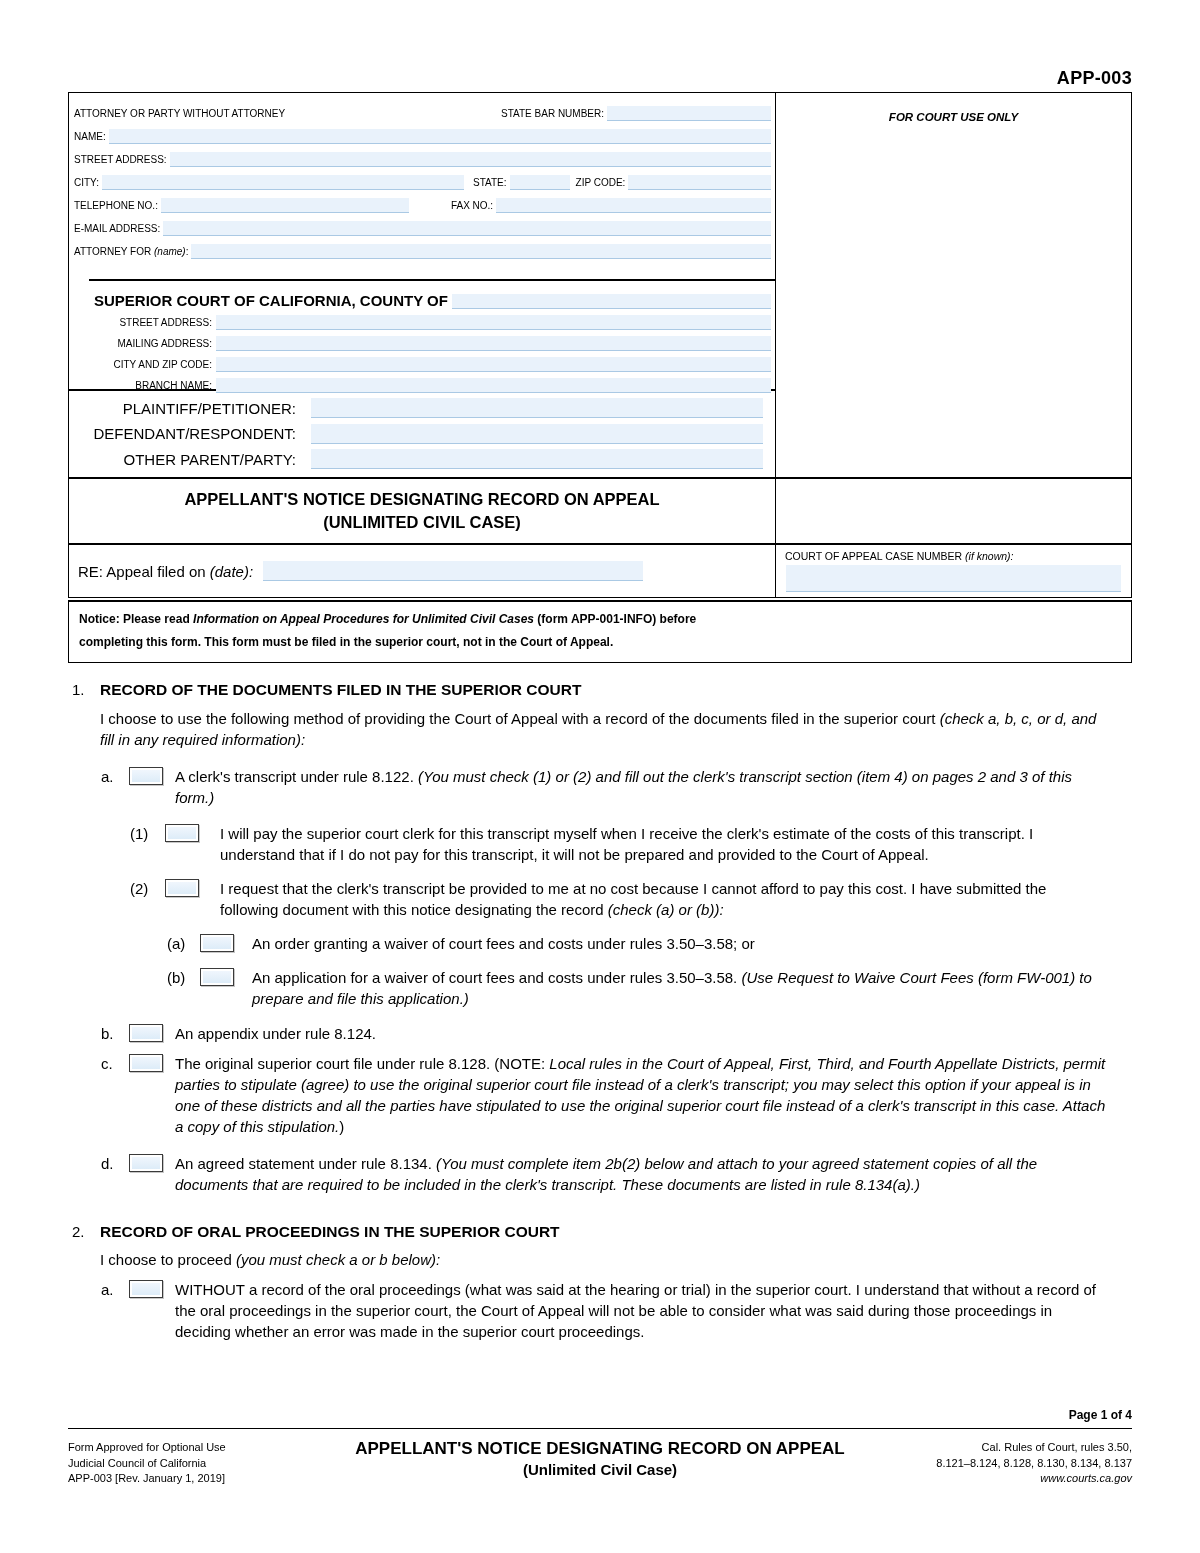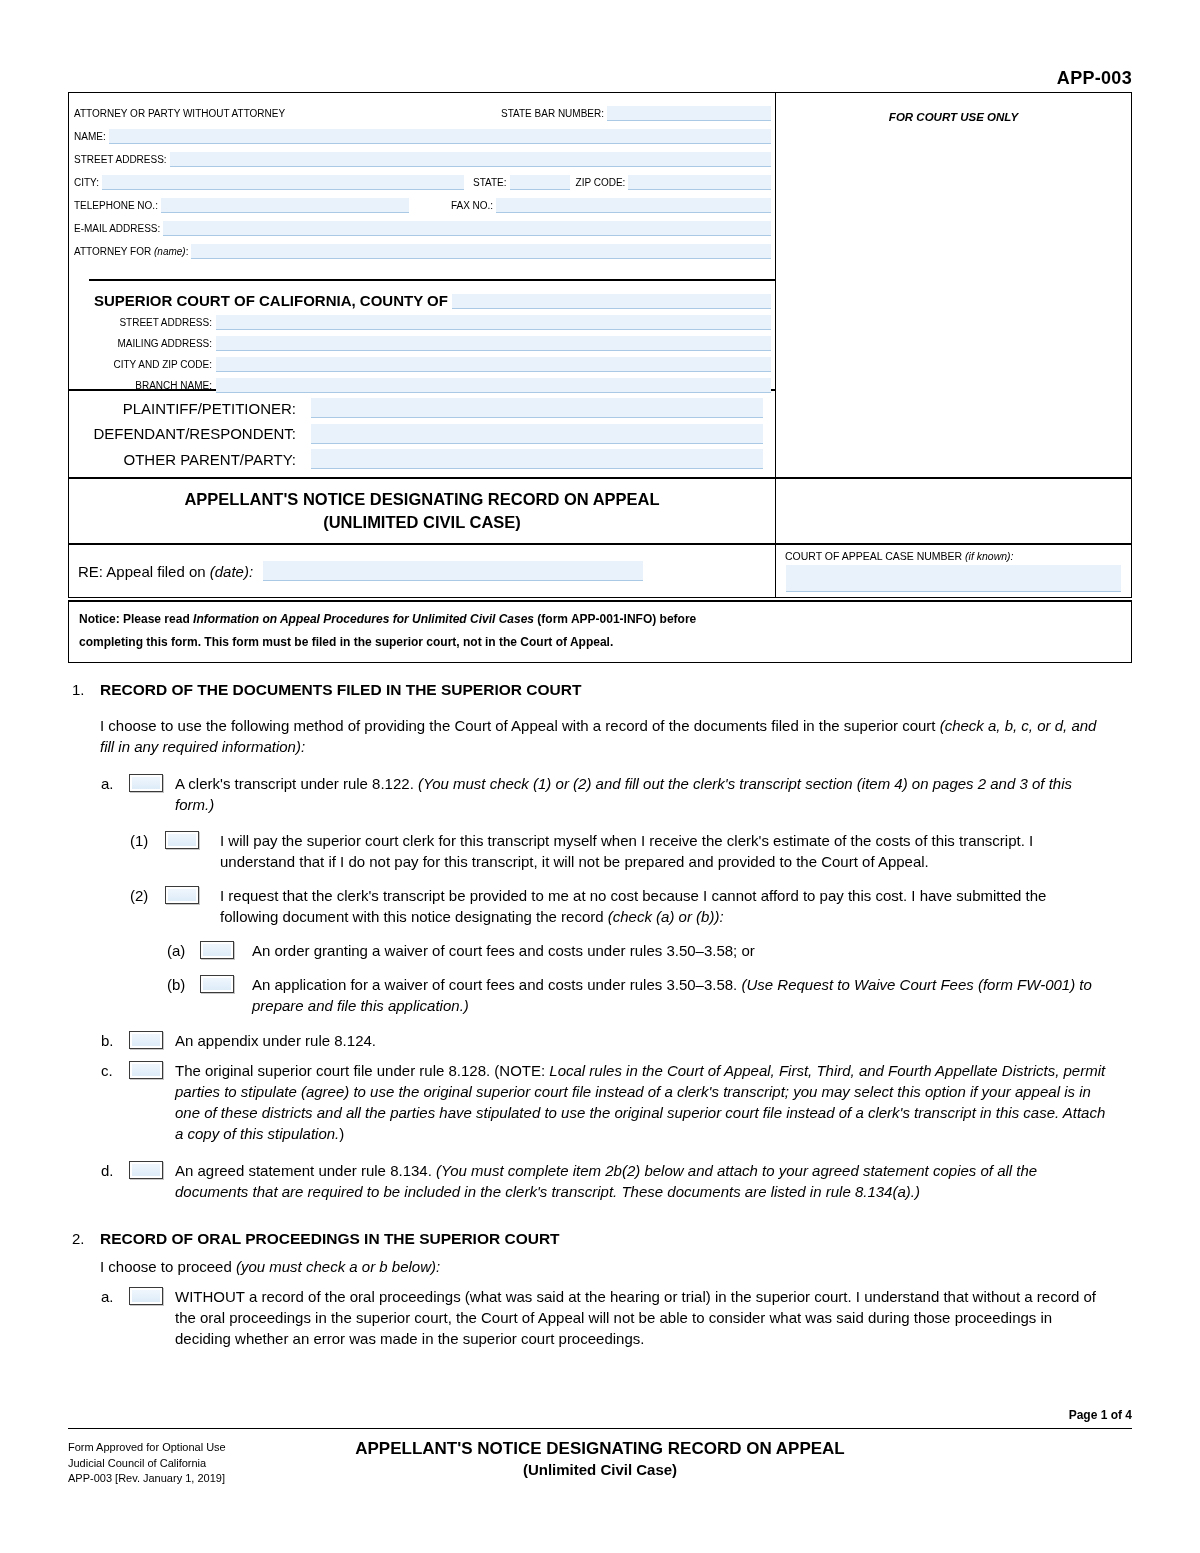--- a/index.html
+++ b/index.html
@@ -34,21 +34,21 @@
   .rowC{display:flex;border-top:2px solid #000;height:52px;}
   .recell{width:707px;border-right:1px solid #000;box-sizing:border-box;display:flex;align-items:center;padding-left:9px;font-size:15px;}
   .refield{width:380px;height:20px;margin-left:10px;}
   .casefield2{position:absolute;left:10px;right:10px;top:20px;height:26px;background:#e9f2fb;border-bottom:1px solid #aac9e4;}
   .noticebox{position:absolute;left:68px;top:600px;width:1064px;border:1px solid #000;border-top-width:2px;box-sizing:border-box;padding:6px 10px 8px 10px;font-size:12px;font-weight:bold;line-height:23px;}
   .it{font-style:italic;}
   .bodyc{position:absolute;left:68px;top:679px;width:1040px;font-size:15px;line-height:21px;}
   .sechead{display:flex;}
   .secnum{width:28px;padding-left:4px;box-sizing:content-box;font-size:15px;}
   .sectitle{font-weight:bold;font-size:15.5px;}
-  .p-intro{margin-left:32px;margin-top:15px;}
+  .p-intro{margin-left:32px;margin-top:8px;}
   .item{display:flex;align-items:flex-start;}
   .lvl-a{margin-left:33px;}
   .lvl-a .ilet{width:28px;}
   .lvl-a .cb{margin-right:12px;}
   .lvl-1{margin-left:62px;}
   .lvl-1 .ilet{width:35px;}
   .lvl-1 .cb{margin-right:21px;}
   .lvl-2{margin-left:99px;}
   .lvl-2 .ilet{width:33px;}
   .lvl-2 .cb{margin-right:18px;}
@@ -282,14 +282,19 @@
     <div>Form Approved for Optional Use</div>
     <div>Judicial Council of California</div>
     <div>APP-003 [Rev. January 1, 2019]</div>
   </div>
 
   <div class="fcenter">
     <div class="l1">APPELLANT'S NOTICE DESIGNATING RECORD ON APPEAL</div>
     <div class="l2">(Unlimited Civil Case)</div>
   </div>
 
+  <div class="fright">
+    <div>Cal. Rules of Court, rules 3.50,</div>
+    <div>8.121–8.124, 8.128, 8.130, 8.134, 8.137</div>
+    <div class="it">www.courts.ca.gov</div>
+  </div>
 
 </div>
 
 </body></html>

